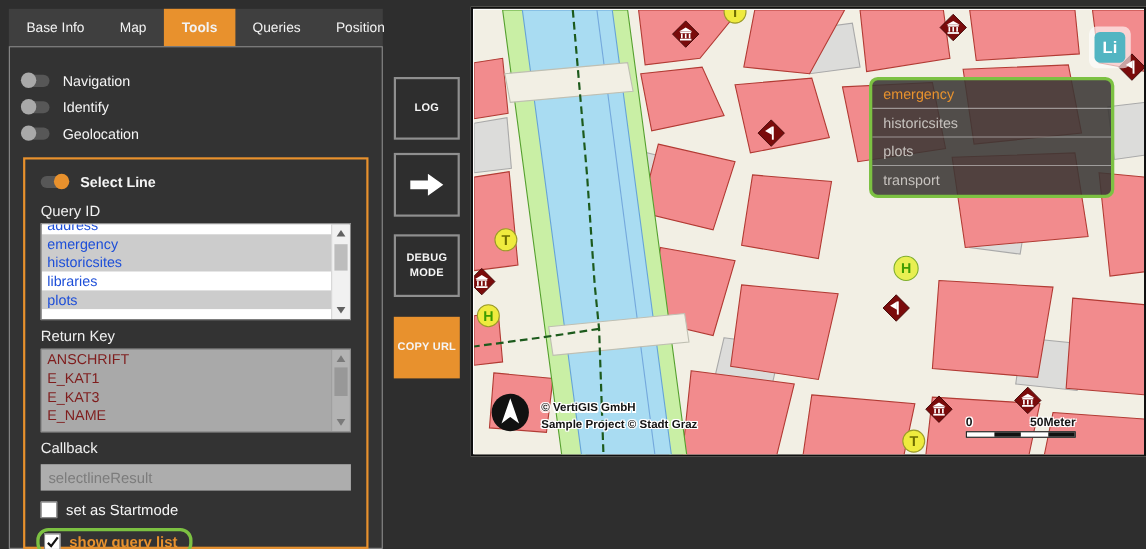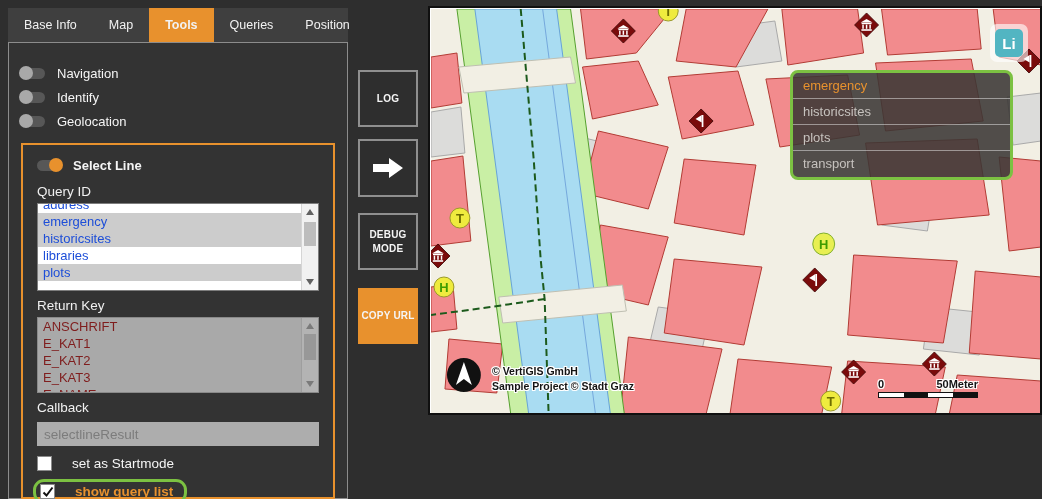--- a/index.html
+++ b/index.html
@@ -36,21 +36,21 @@
   .arr { position:absolute; left:4px; width:0; height:0; border-left:4.5px solid transparent; border-right:4.5px solid transparent; }
   .arr.up { top:5px; border-bottom:6px solid #616161; }
   .arr.down { bottom:5px; border-top:6px solid #616161; }
   .listbox.disabled .arr.up { border-bottom-color:#7a7a7a; }
   .listbox.disabled .arr.down { border-top-color:#7a7a7a; }
   .thumb { position:absolute; left:2px; width:12px; background:#bdbdbd; }
   .listbox.disabled .thumb { background:#989898; }
 
   .cb-input { width:100%; height:24px; background:#adadad; border:none; color:#7c7c7c; font-size:13.5px; padding-left:7px; font-family:"Liberation Sans", sans-serif; margin-top:3px; }
 
-  .check-row { display:inline-flex; align-items:center; margin-top:10px;gap:12px; }
+  .check-row { display:inline-flex; align-items:center; margin-top:10px; }
   .checkbox { width:15px; height:15px; background:#fff; border:1px solid #8a8a8a; flex:none; display:flex; align-items:center; justify-content:center; }
   .check-label { color:#f5f5f5; font-size:13.5px; margin-left:8px; white-space:nowrap; }
   .check-row.highlight { border:3px solid #7cc142; border-radius:11px; padding:2px 11px 2px 4px; margin:4px 0 0 -4px; }
   .check-row.highlight .check-label { color:#e8912d; font-weight:bold; }
 
   
   .side-btn { position:absolute; width:60px; display:flex; align-items:center; justify-content:center; text-align:center; background:transparent; border:2px solid #8f8f8f; color:#f5f5f5; font-size:10px; font-weight:600; line-height:1.35; letter-spacing:.2px; font-family:"Liberation Sans", sans-serif; }
   #btn-log   { left:358px; top:70px;  height:57px; }
   #btn-arrow { left:358px; top:139px; height:58px; }
   #btn-debug { left:358px; top:213px; height:57px; }
@@ -131,21 +131,20 @@
           <div class="thumb" style="top:18px; height:24px;"></div>
           <span class="arr down"></span>
         </div>
       </div>
 
       <div class="section-label">Return Key</div>
       <div class="listbox disabled">
         <div class="rows">
           <div class="row">ANSCHRIFT</div>
           <div class="row">E_KAT1</div>
-          <div class="row">E_KAT2</div>
           <div class="row">E_KAT3</div>
           <div class="row">E_NAME</div>
         </div>
         <div class="vscroll">
           <span class="arr up"></span>
           <div class="thumb" style="top:16px; height:26px;"></div>
           <span class="arr down"></span>
         </div>
       </div>
 

